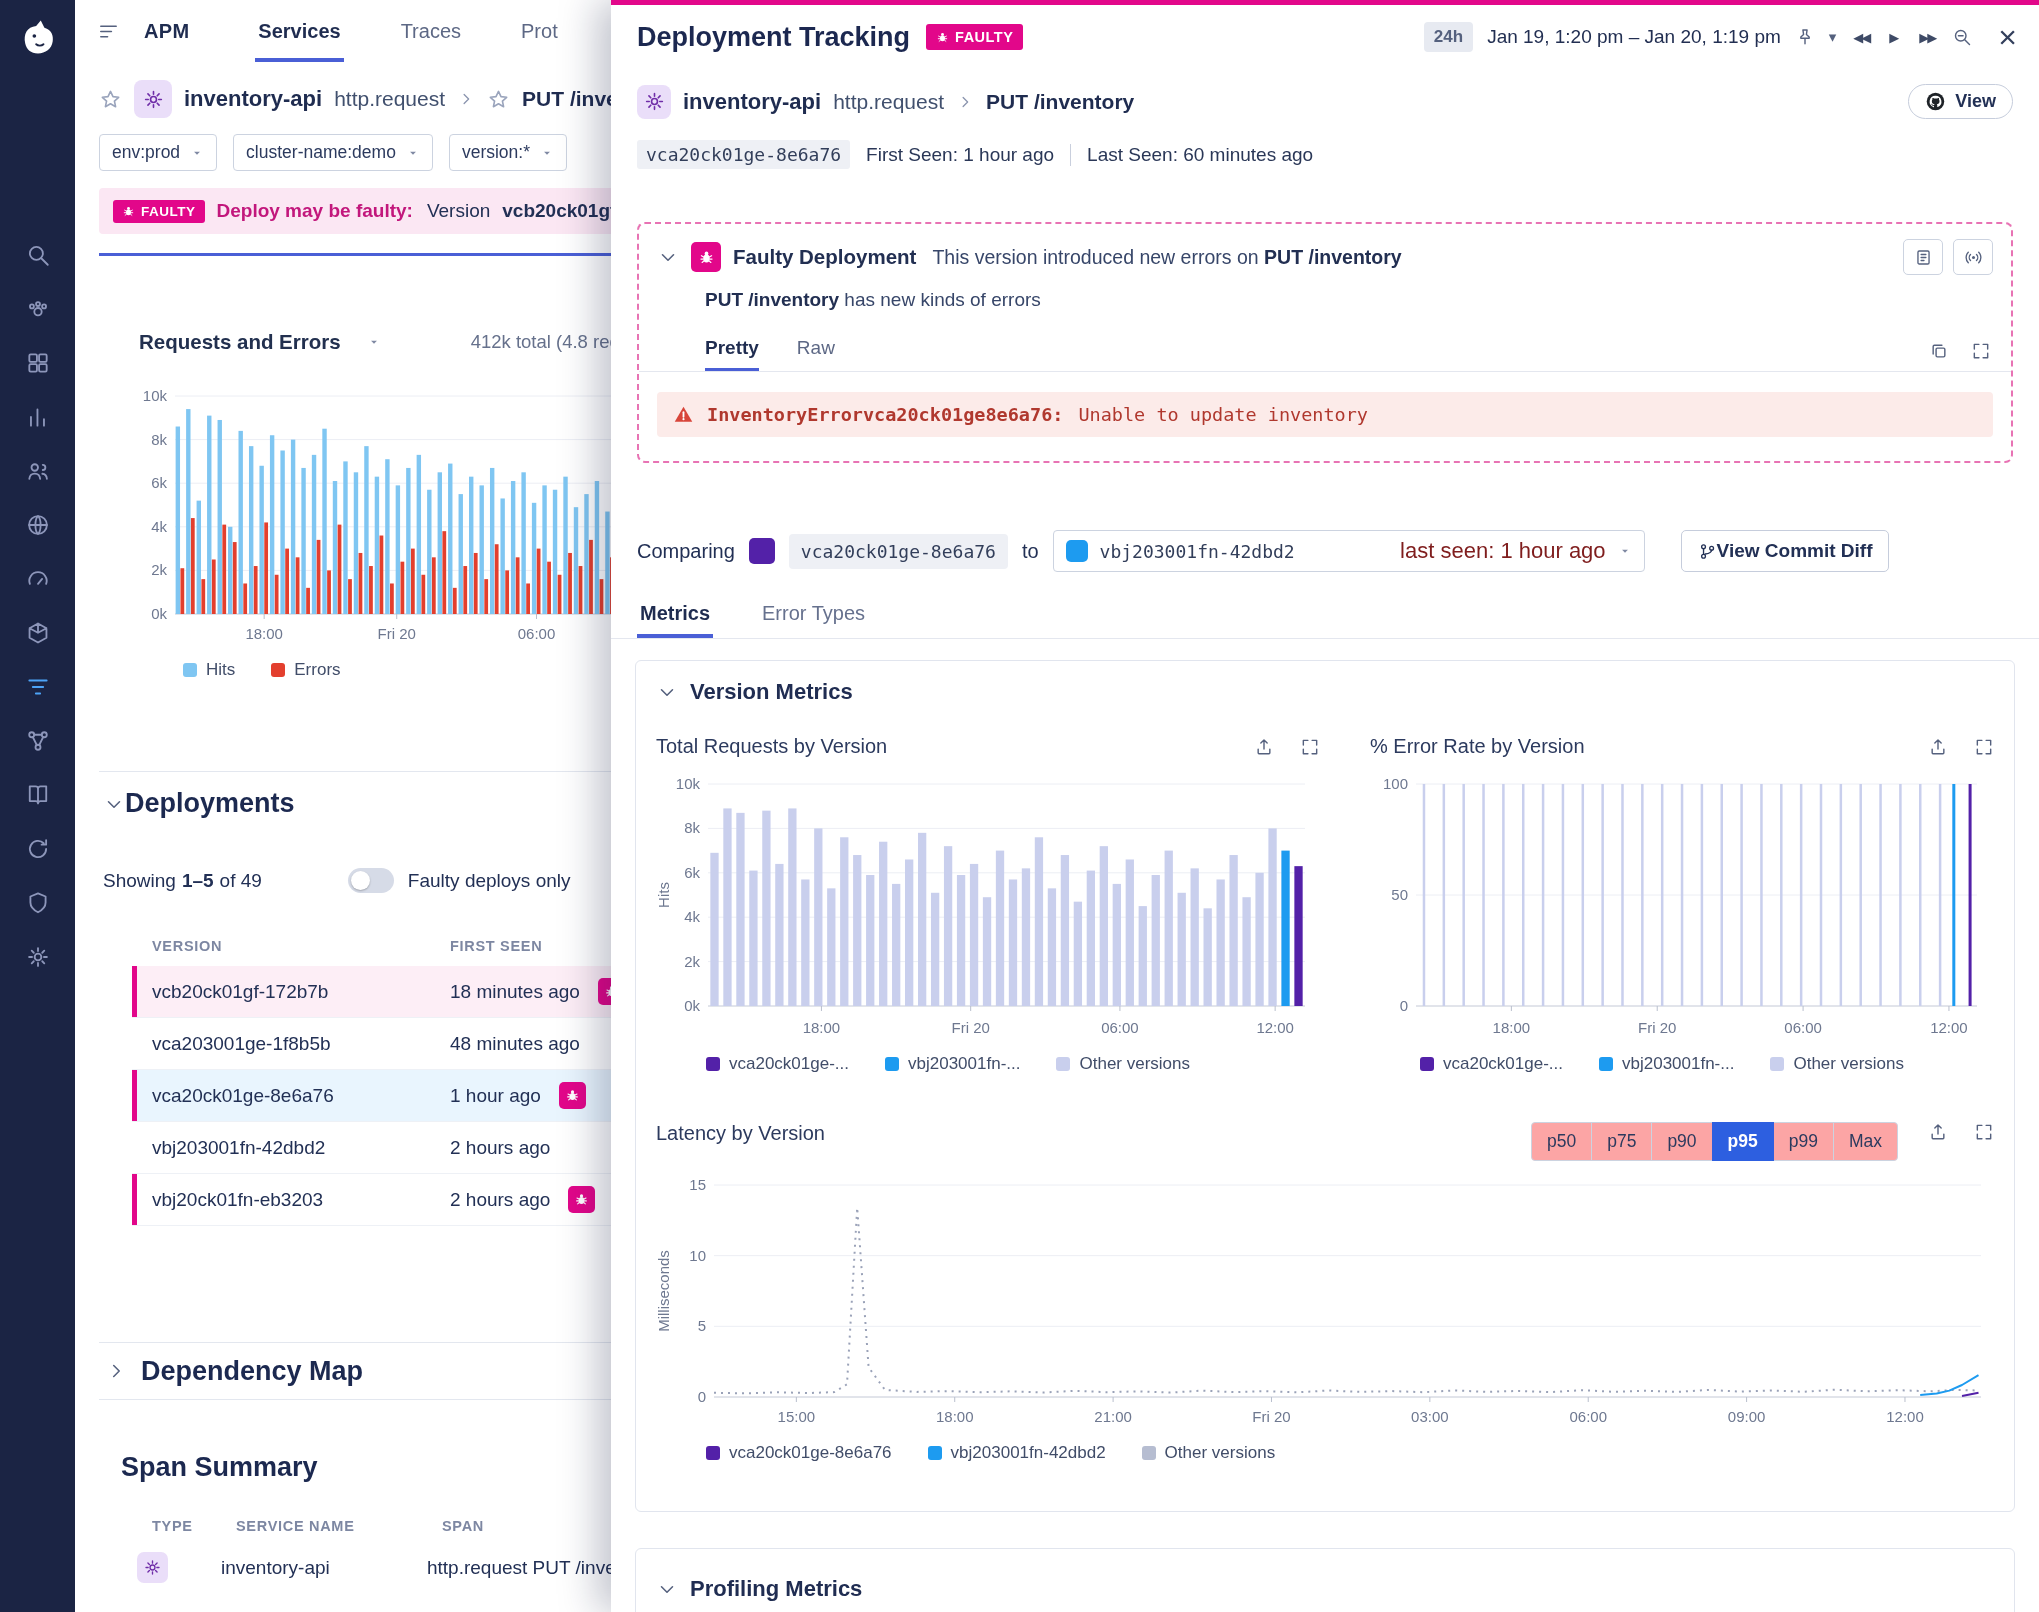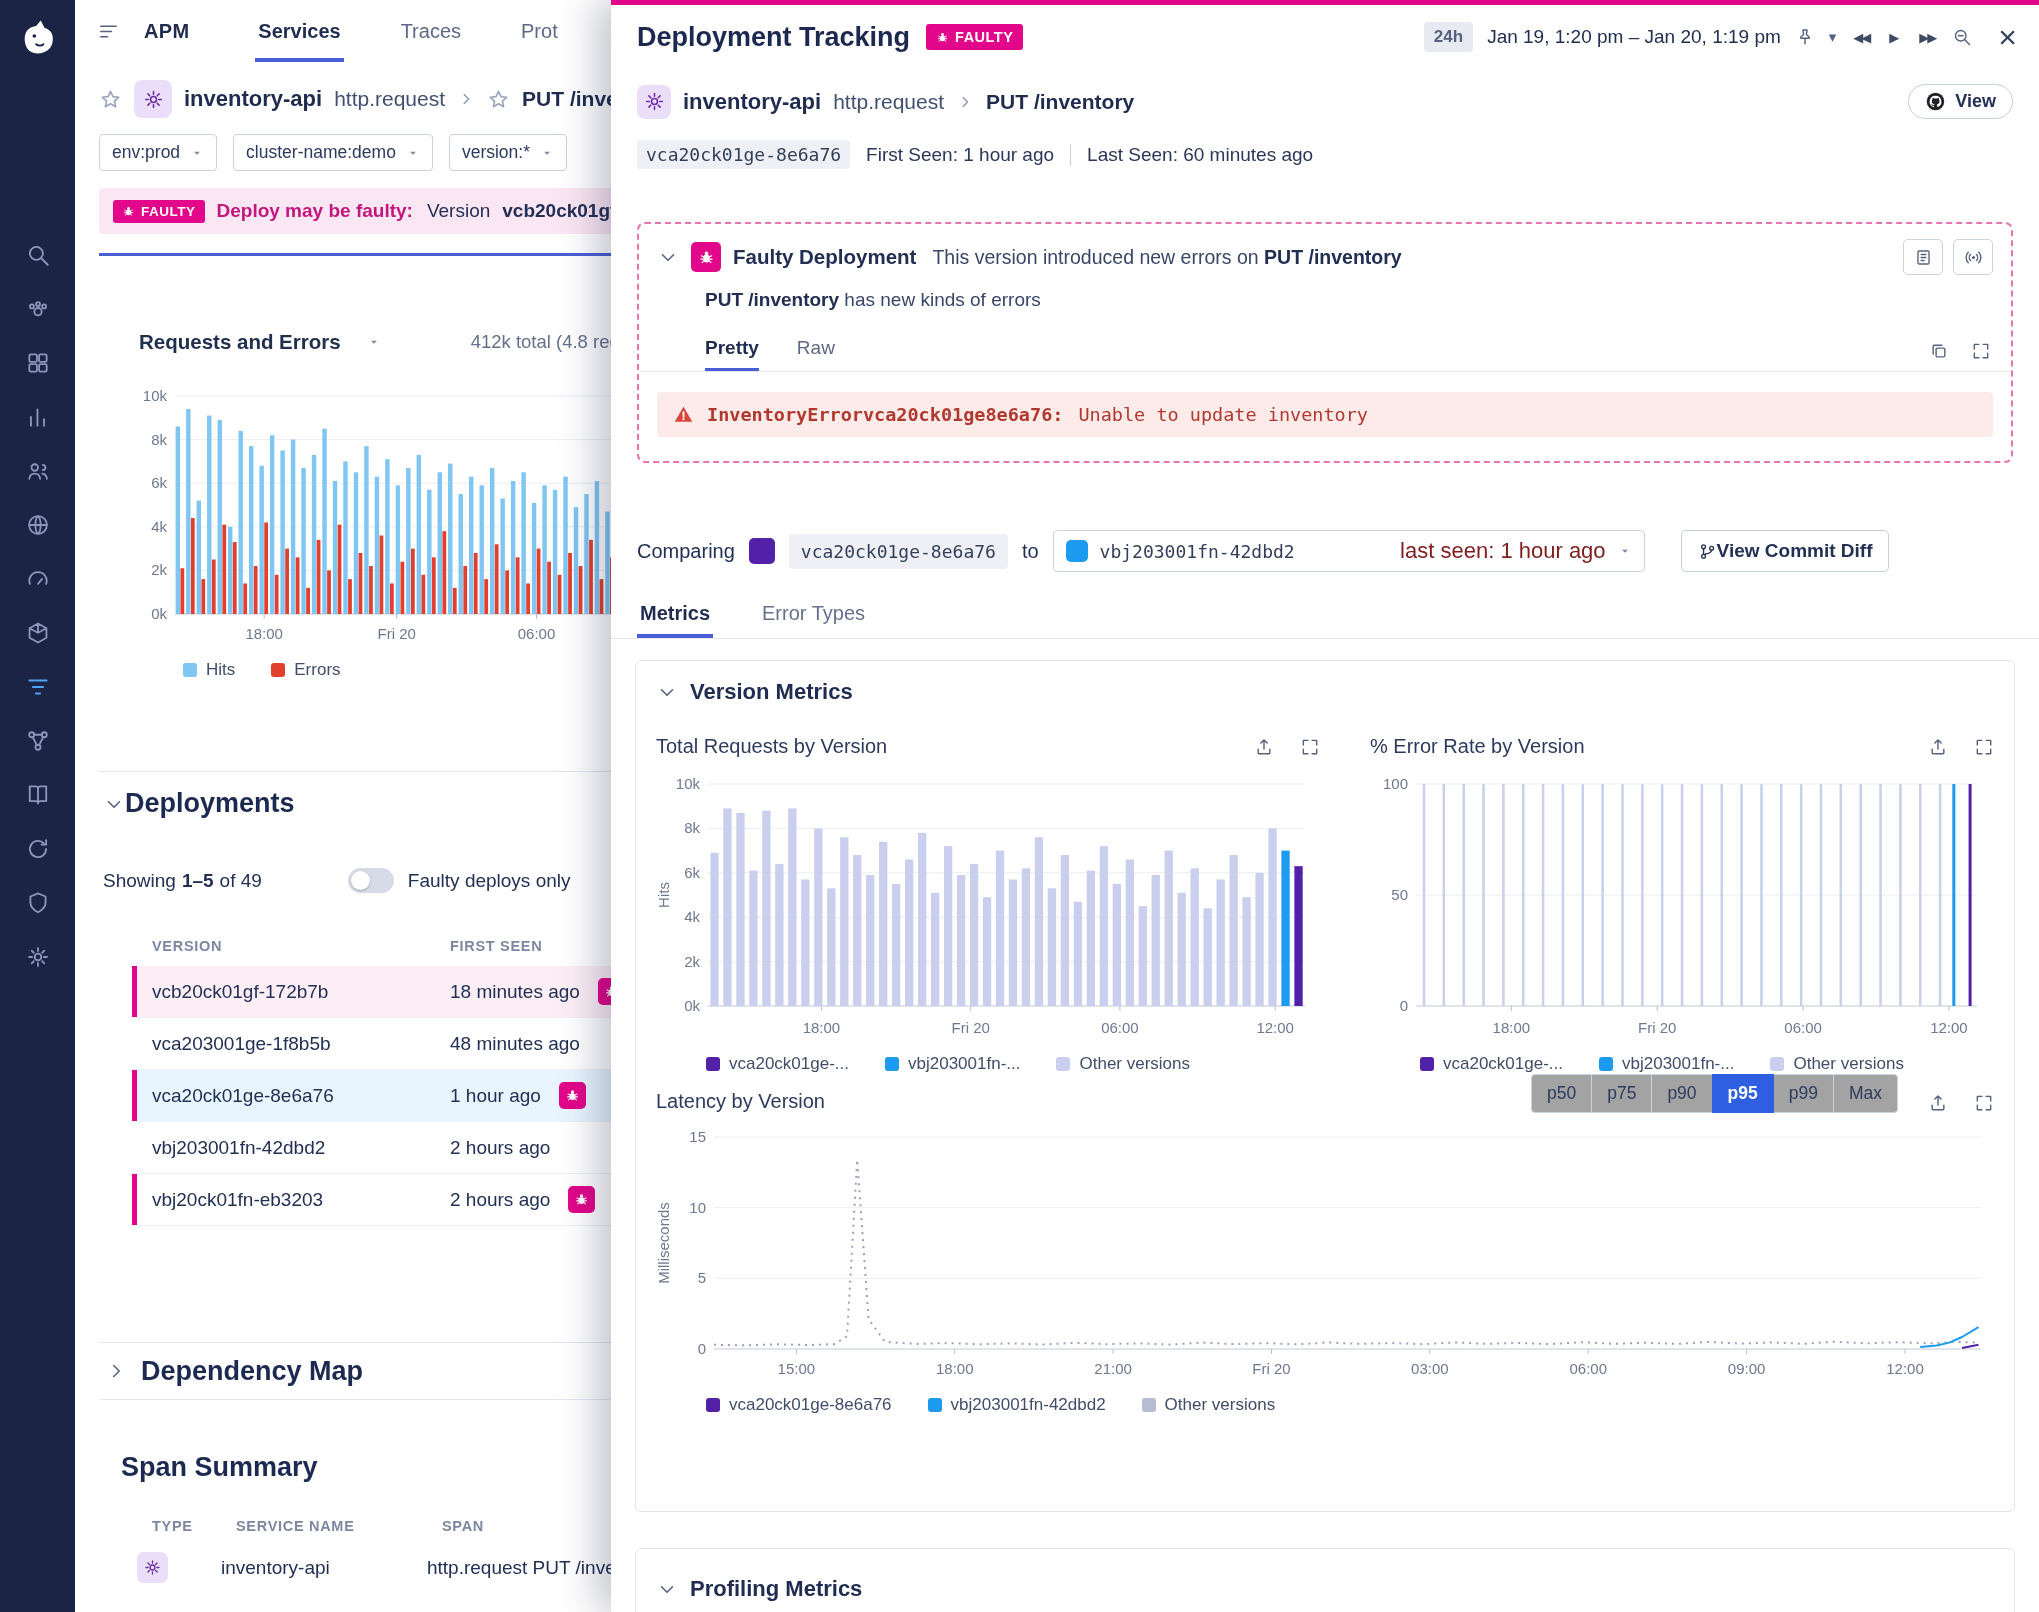--- a/index.html
+++ b/index.html
@@ -157,23 +157,23 @@
   .vm-card{position:absolute;left:24px;right:24px;top:660px;height:852px;border:1px solid #e1e5ee;border-radius:6px;padding:18px 20px;overflow:hidden;}
   .card-head{display:flex;align-items:center;gap:12px;}
   .card-head h3{font-size:22px;font-weight:700;color:#202d52;}
   .charts-row{display:flex;gap:50px;margin-top:30px;}
   .chart-block{}
   .cb-head{display:flex;align-items:center;}
   .cb-title{font-size:20px;color:#2c3a5e;}
   .cb-icons{margin-left:auto;display:flex;gap:26px;color:#5b6882;}
   .cb-icons .icn{width:20px;height:20px;cursor:pointer;}
   .chart-block .chart{margin-top:16px;}
-  .lat-head{display:flex;align-items:flex-end;}
+  .lat-head{display:flex;align-items:flex-start;margin-top:48px;}
   .pct{display:flex;margin-left:auto;}
-  .pct-btn{border:1px solid #ccd3e0;background:#a3a3a3;color:#2c3a5e;font-size:17.5px;padding:8px 15px;margin-left:-1px;cursor:pointer;font-family:inherit;}
+  .pct-btn{border:1px solid #ccd3e0;background:#fca5a5;color:#2c3a5e;font-size:17.5px;padding:8px 15px;margin-left:-1px;cursor:pointer;font-family:inherit;}
   .pct-btn:first-child{border-radius:4px 0 0 4px;margin-left:0;}
   .pct-btn:last-child{border-radius:0 4px 4px 0;}
   .pct-btn.active{background:#2d5fe0;border-color:#2d5fe0;color:#fff;font-weight:700;position:relative;}
   .lat-icons{display:flex;gap:26px;margin-left:30px;color:#5b6882;}
   .lat-icons .icn{width:20px;height:20px;cursor:pointer;}
   #c3{margin-top:16px;}
 
   .prof-card{position:absolute;left:24px;right:24px;top:1548px;height:82px;border:1px solid #e1e5ee;border-radius:6px;padding:18px 20px;display:flex;align-items:center;gap:12px;}
   .prof-card h3{font-size:22px;font-weight:700;color:#202d52;}
 </style>

